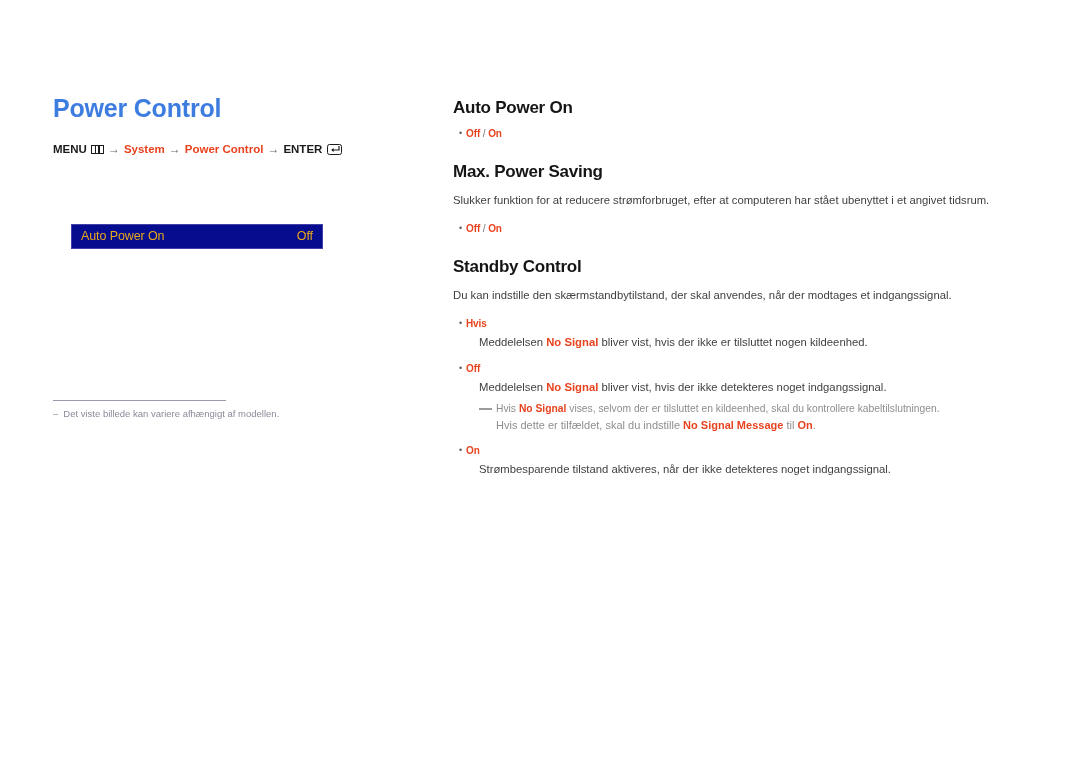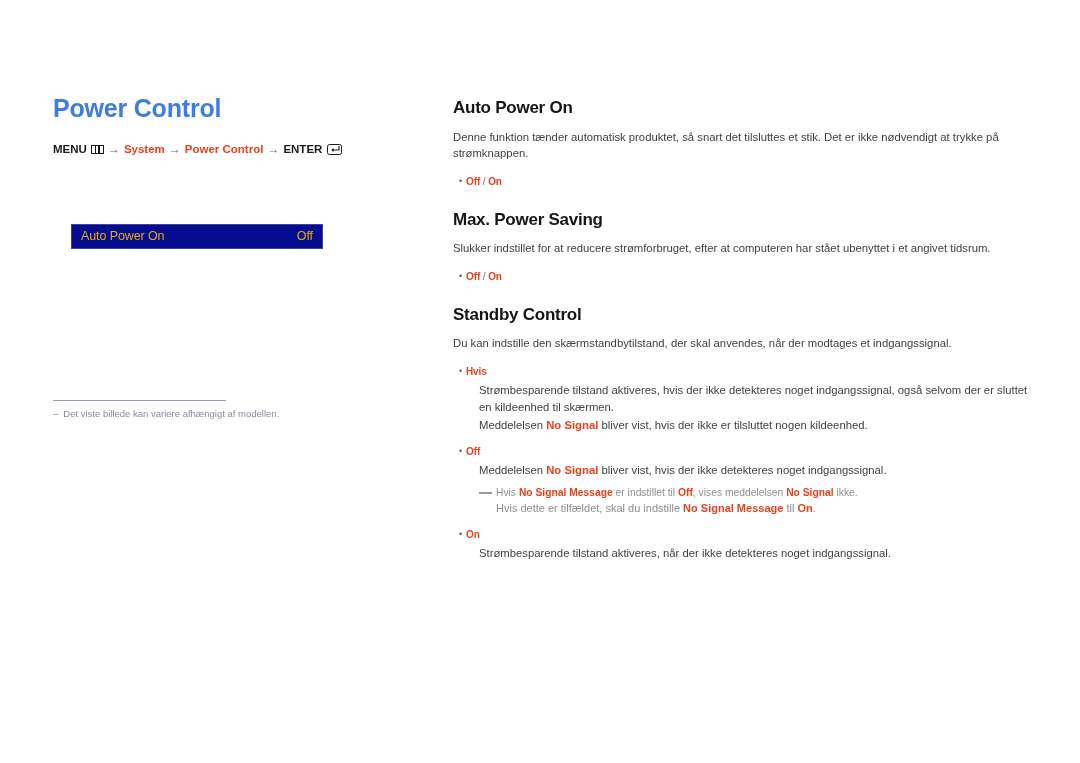--- a/index.html
+++ b/index.html
@@ -262,72 +262,70 @@
   <div class="footnote-rule"></div>
   <div class="footnote">
     <span class="dash">–</span>
     <span>Det viste billede kan variere afhængigt af modellen.</span>
   </div>
 
   <div class="right-col">
 
     <div class="sec-block">
       <h2 class="sec-title">Auto Power On</h2>
-      <p class="intro">Denne funktion tænder automatisk produktet, så snart det tilsluttes et stik. Det er ikke nødvendigt at trykke på strømknappen.</p>
       <div class="bullet-list">
         <div class="bullet-row">
           <span class="bullet-dot">•</span>
           <span class="bullet-term">
             <span>Off</span><span class="sep"> / </span><span>On</span>
           </span>
         </div>
       </div>
     </div>
 
     <div class="sec-block">
       <h2 class="sec-title">Max. Power Saving</h2>
-      <p class="intro">Slukker indstillet for at reducere strømforbruget, efter at computeren har stået ubenyttet i et angivet tidsrum.</p>
+      <p class="intro">Slukker funktion for at reducere strømforbruget, efter at computeren har stået ubenyttet i et angivet tidsrum.</p>
       <div class="bullet-list">
         <div class="bullet-row">
           <span class="bullet-dot">•</span>
           <span class="bullet-term">
             <span>Off</span><span class="sep"> / </span><span>On</span>
           </span>
         </div>
       </div>
     </div>
 
     <div class="sec-block">
       <h2 class="sec-title">Standby Control</h2>
       <p class="intro">Du kan indstille den skærmstandbytilstand, der skal anvendes, når der modtages et indgangssignal.</p>
 
       <div class="bullet-list">
 
         <div class="bullet-row">
           <span class="bullet-dot">•</span>
           <span class="bullet-term">Hvis</span>
         </div>
-        <div class="sub-para">Strømbesparende tilstand aktiveres, hvis der ikke detekteres noget indgangssignal, også selvom der er sluttet en kildeenhed til skærmen.</div>
         <div class="sub-para">
           <span>Meddelelsen </span><span class="hl">No Signal</span><span> bliver vist, hvis der ikke er tilsluttet nogen kildeenhed.</span>
         </div>
 
         <div class="bullet-row" style="margin-top:9px">
           <span class="bullet-dot">•</span>
           <span class="bullet-term">Off</span>
         </div>
         <div class="sub-para">
           <span>Meddelelsen </span><span class="hl">No Signal</span><span> bliver vist, hvis der ikke detekteres noget indgangssignal.</span>
         </div>
 
-
         <div class="note-row">
           <span class="note-dash"></span>
-          <span><span>Hvis </span><span class="hl">No Signal Message</span><span> er indstillet til </span><span class="hl">Off</span><span>, vises meddelelsen </span><span class="hl">No Signal</span><span> ikke.</span></span>
-        </div>
+          <span><span>Hvis </span><span class="hl">No Signal</span><span> vises, selvom der er tilsluttet en kildeenhed, skal du kontrollere kabeltilslutningen.</span></span>
+        </div>
+
         <div class="note-cont">
           <span>Hvis dette er tilfældet, skal du indstille </span><span class="hl">No Signal Message</span><span> til </span><span class="hl">On</span><span>.</span>
         </div>
 
         <div class="bullet-row" style="margin-top:9px">
           <span class="bullet-dot">•</span>
           <span class="bullet-term">On</span>
         </div>
         <div class="sub-para">Strømbesparende tilstand aktiveres, når der ikke detekteres noget indgangssignal.</div>
 

